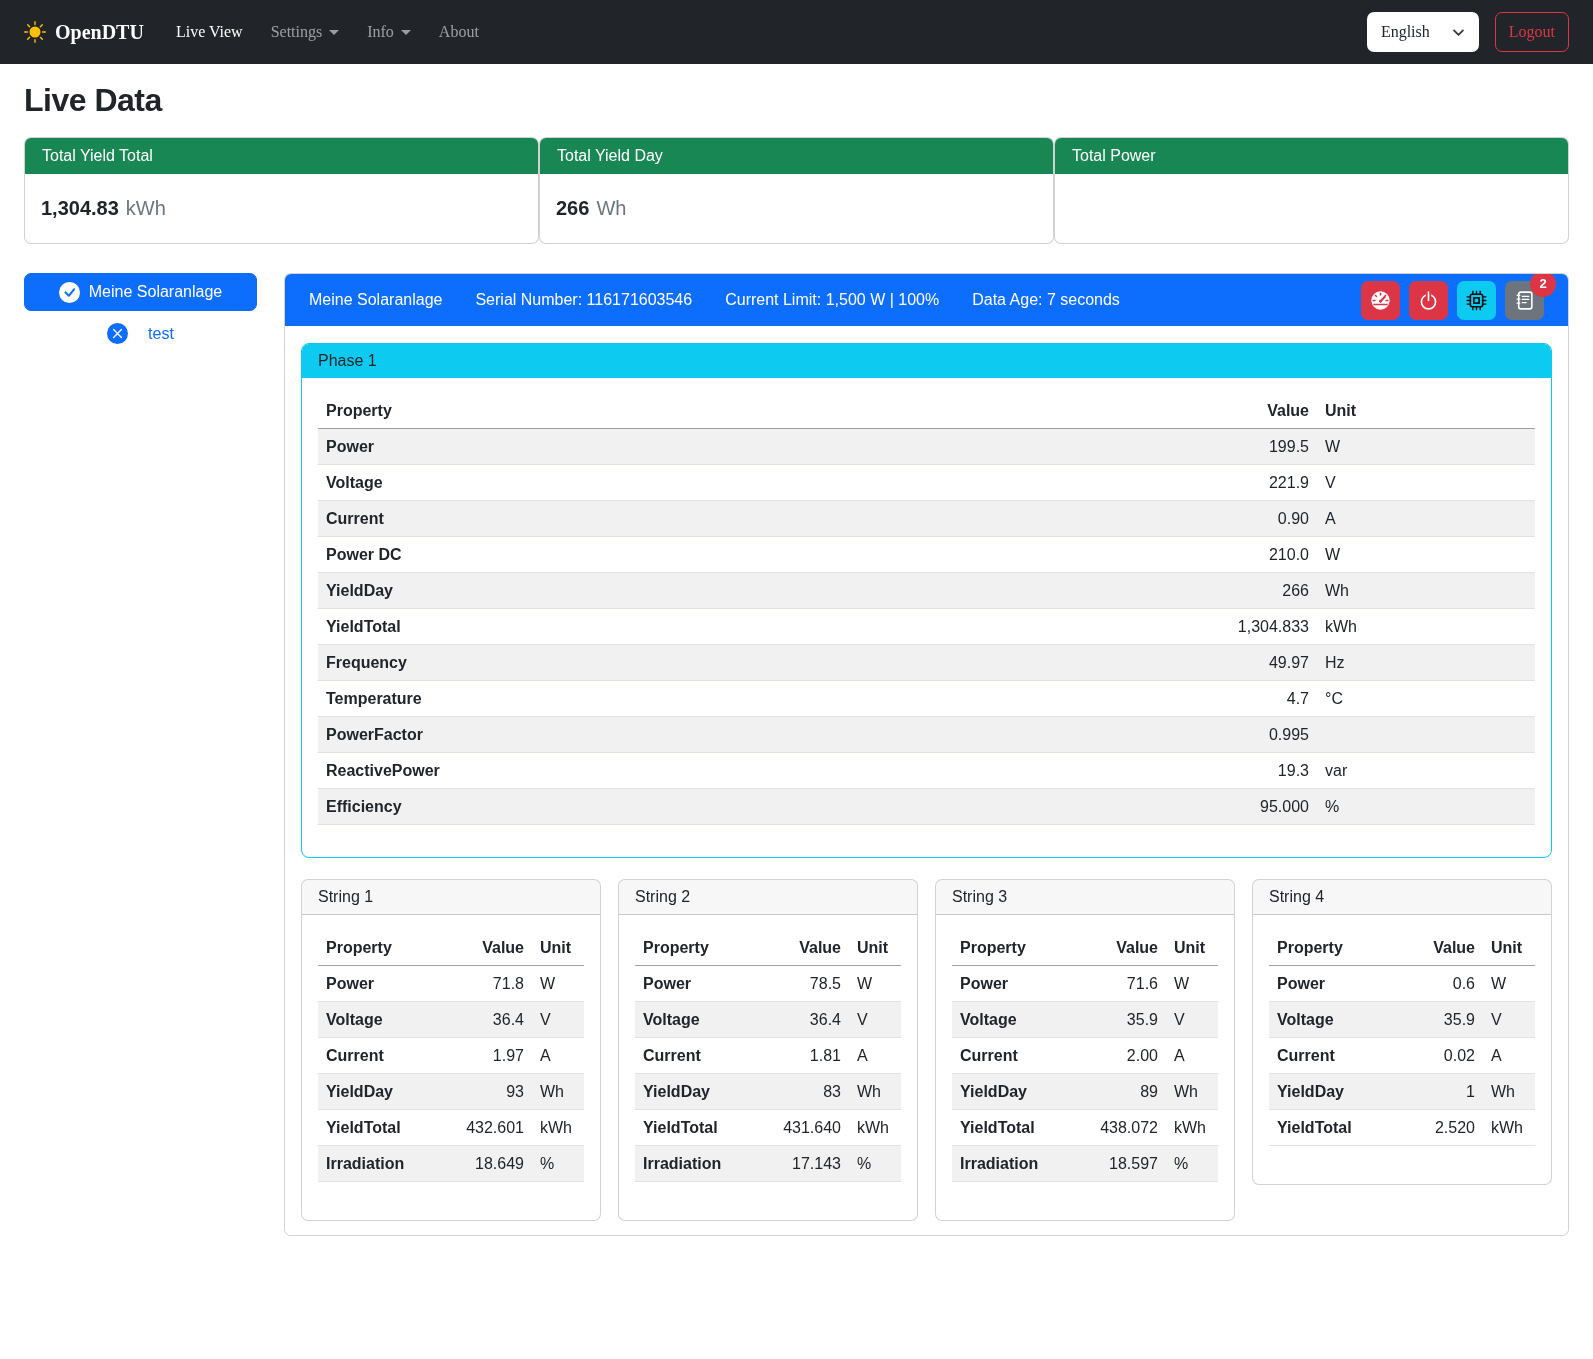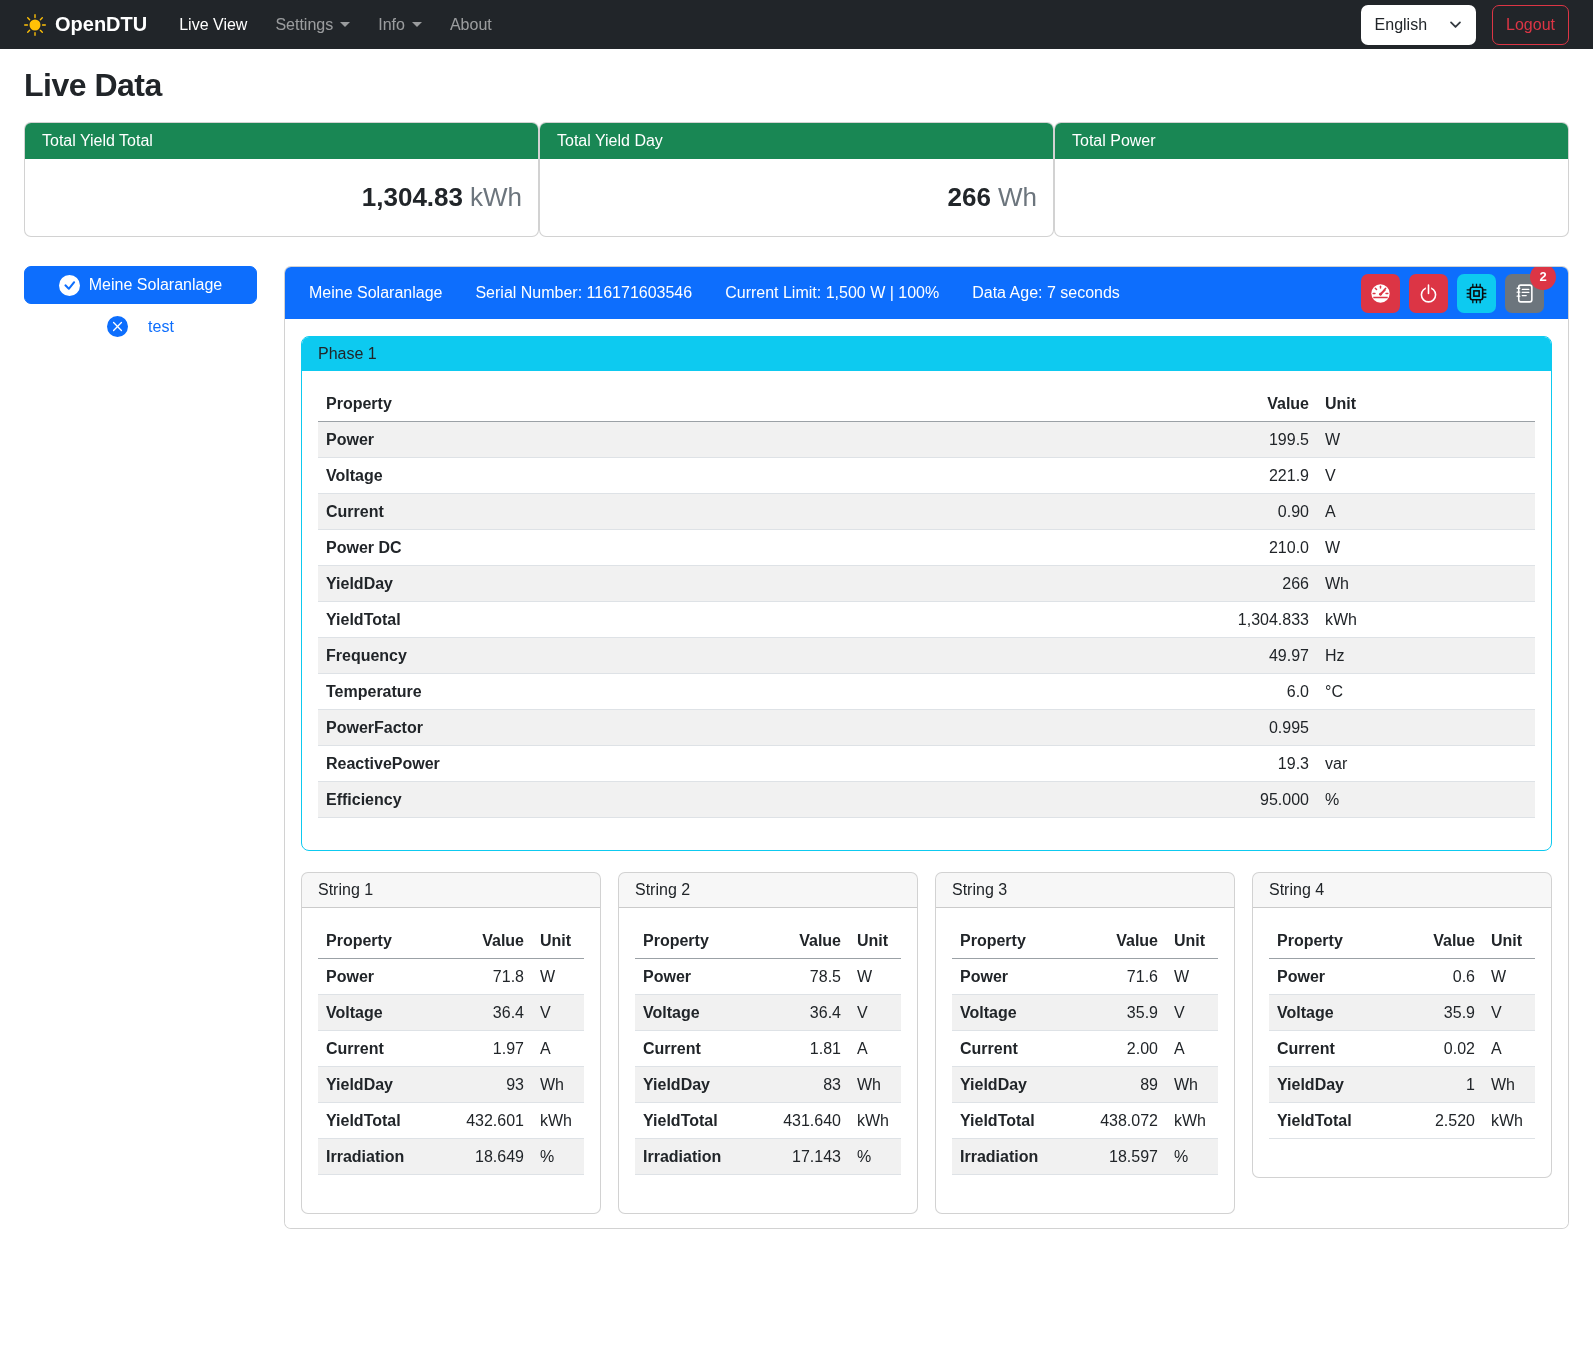--- a/index.html
+++ b/index.html
@@ -7,24 +7,25 @@
   body {
     font-family: "Liberation Sans", "DejaVu Sans", sans-serif;
     font-size: 16px;
     color: #212529;
     min-width: 1593px;
   }
 
   
   .navbar {
     background: #212529;
-    height: 49px;
+    height: 64px;
     display: flex;
     align-items: center;
     padding: 0 24px;
+    font-family: Liberation Serif, serif;
   }
   .brand {
     display: flex; align-items: center; gap: 9px;
     color: #fff; font-size: 20px; font-weight: 600;
     margin-right: 20px; cursor: pointer;
   }
   .nav-links { display: flex; align-items: center; gap: 4px; }
   .nav-link {
     color: rgba(255,255,255,.55);
     text-decoration: none;
@@ -81,22 +82,22 @@
     overflow: hidden;
   }
   .summary-card .card-header {
     background: #198754;
     color: #fff;
     padding: 9px 17px;
     font-size: 16px;
   }
   .summary-card .card-body {
     padding: 23px 16px;
-    text-align: right;
-    font-size: 26px;
+    text-align: left;
+    font-size: 20px;
   }
   .summary-value { font-weight: 700; color: #212529; }
   .summary-unit { color: #6c757d; margin-left: 7px; }
 
   
   .main-row { display: flex; gap: 27px; align-items: flex-start; padding-bottom: 14px; }
   .sidebar { width: 233px; flex-shrink: 0; }
   .inverter-btn {
     width: 100%;
     background: #0d6efd;
@@ -395,21 +396,21 @@
                     <td class="val">1,304.833</td>
                     <td class="unit">kWh</td>
                   </tr>
                   <tr>
                     <th class="prop">Frequency</th>
                     <td class="val">49.97</td>
                     <td class="unit">Hz</td>
                   </tr>
                   <tr>
                     <th class="prop">Temperature</th>
-                    <td class="val">6.0</td>
+                    <td class="val">4.7</td>
                     <td class="unit">°C</td>
                   </tr>
                   <tr>
                     <th class="prop">PowerFactor</th>
                     <td class="val">0.995</td>
                     <td class="unit"></td>
                   </tr>
                   <tr>
                     <th class="prop">ReactivePower</th>
                     <td class="val">19.3</td>

